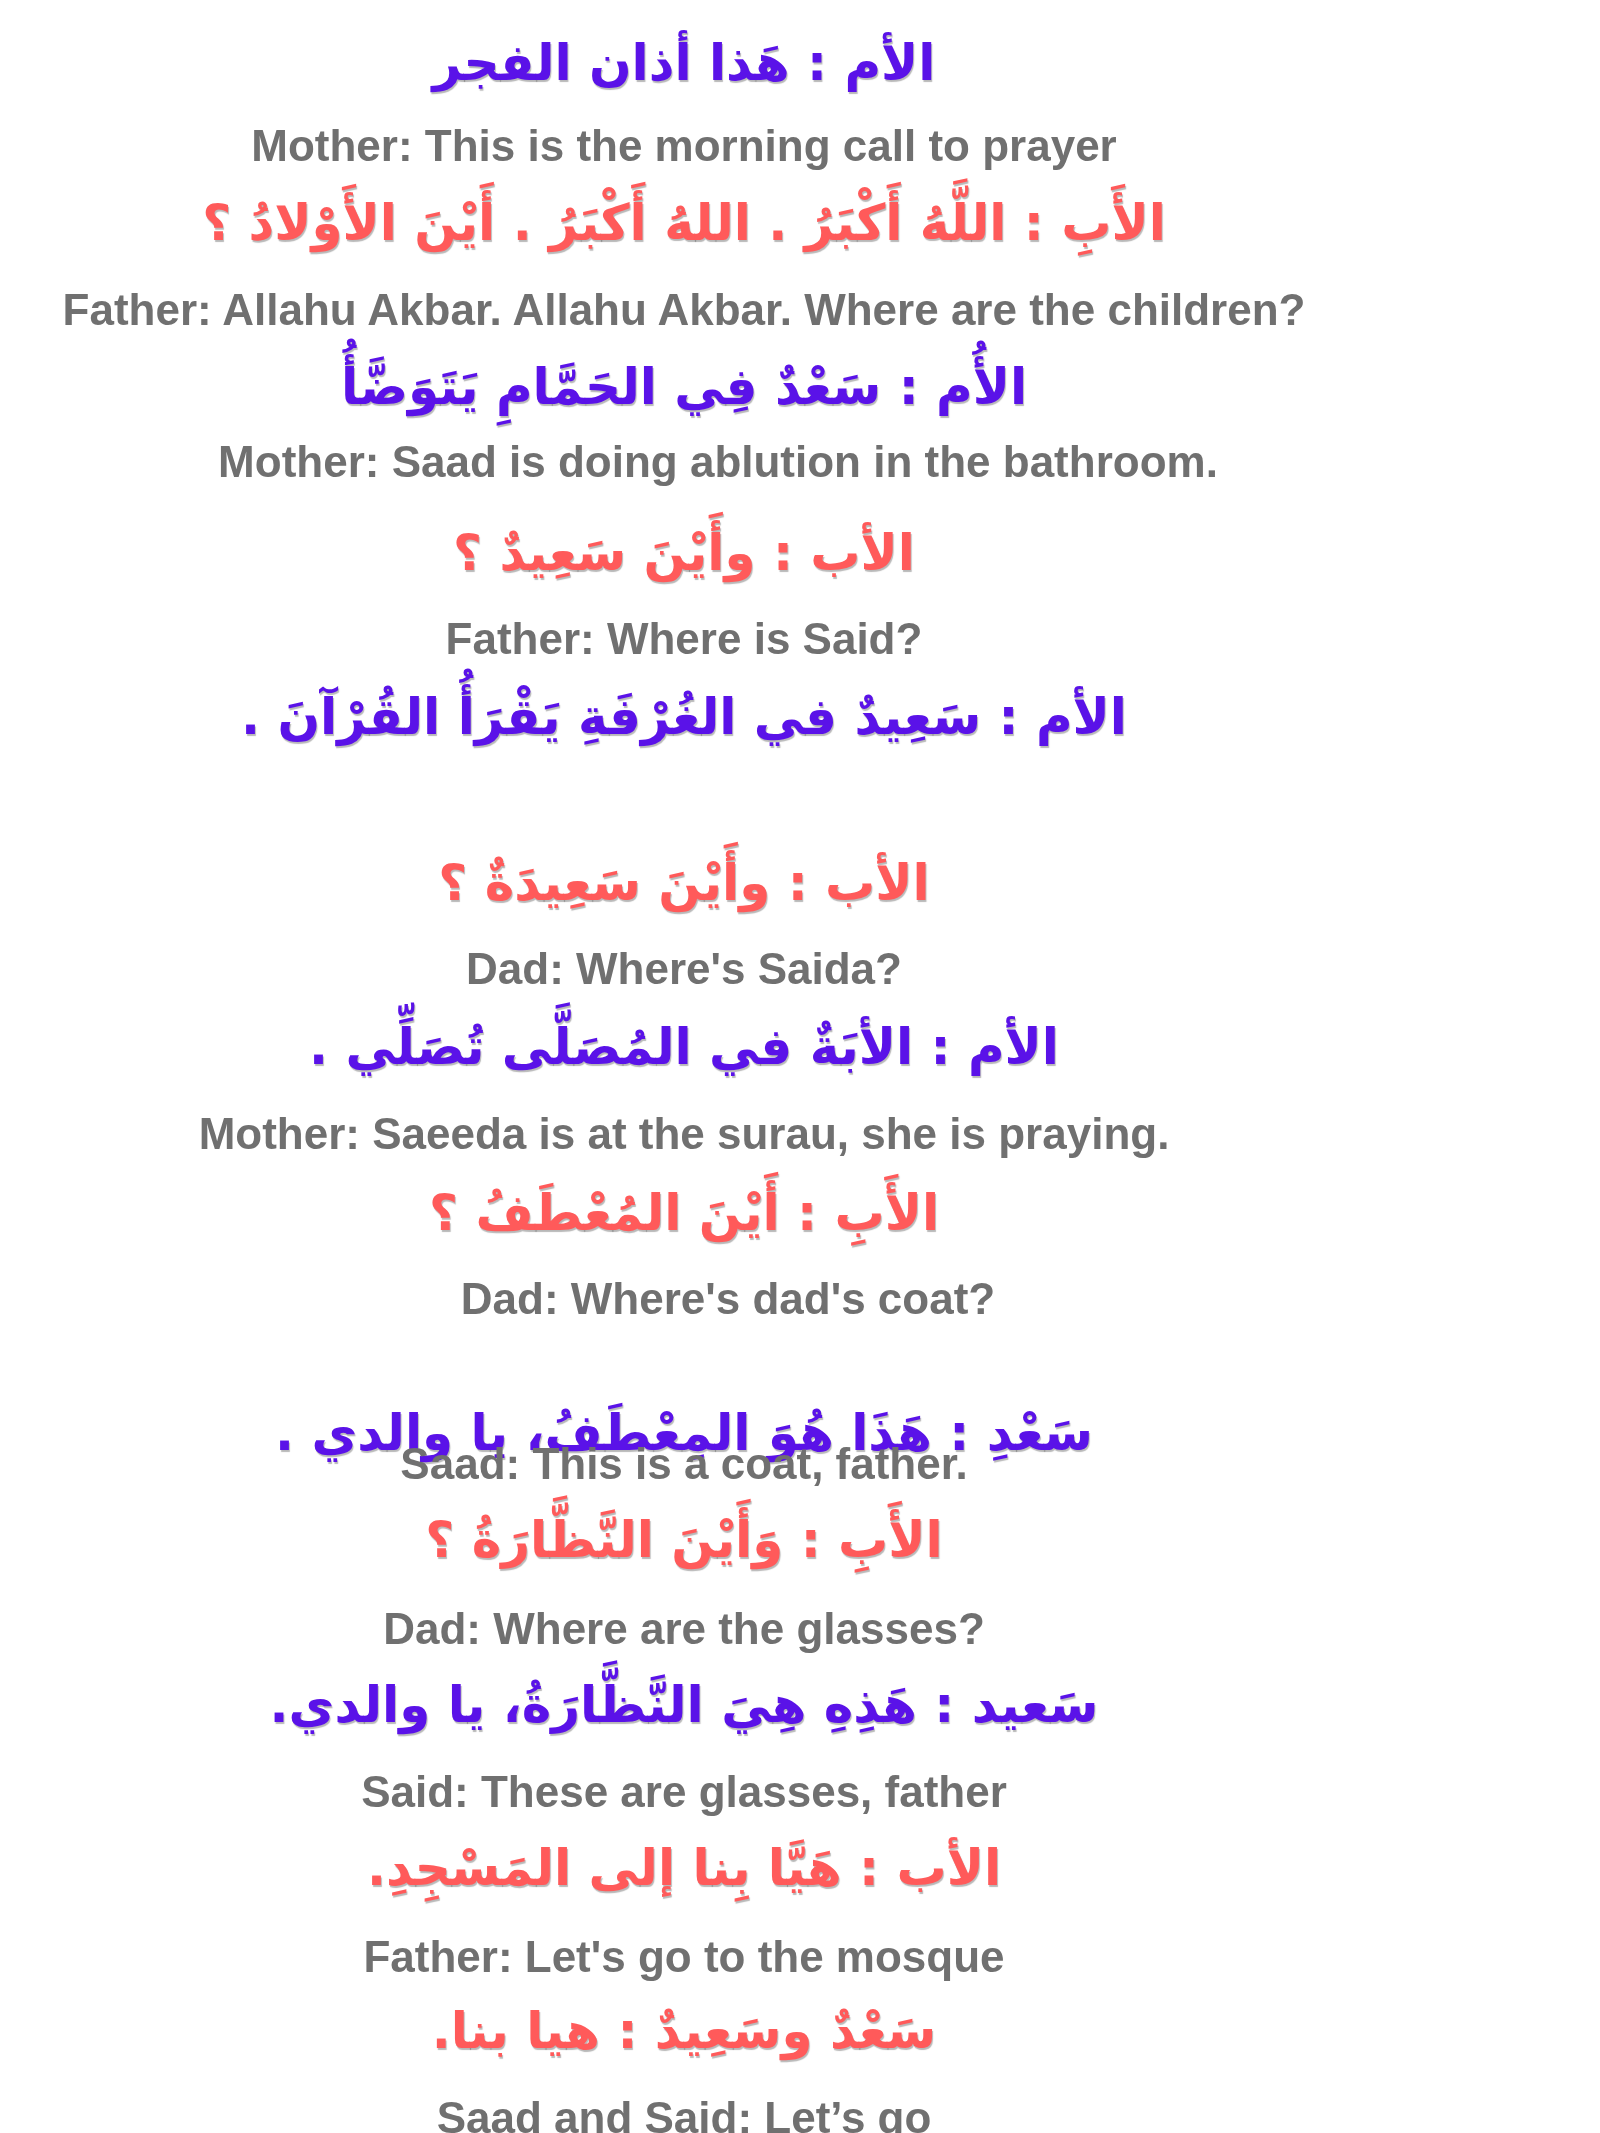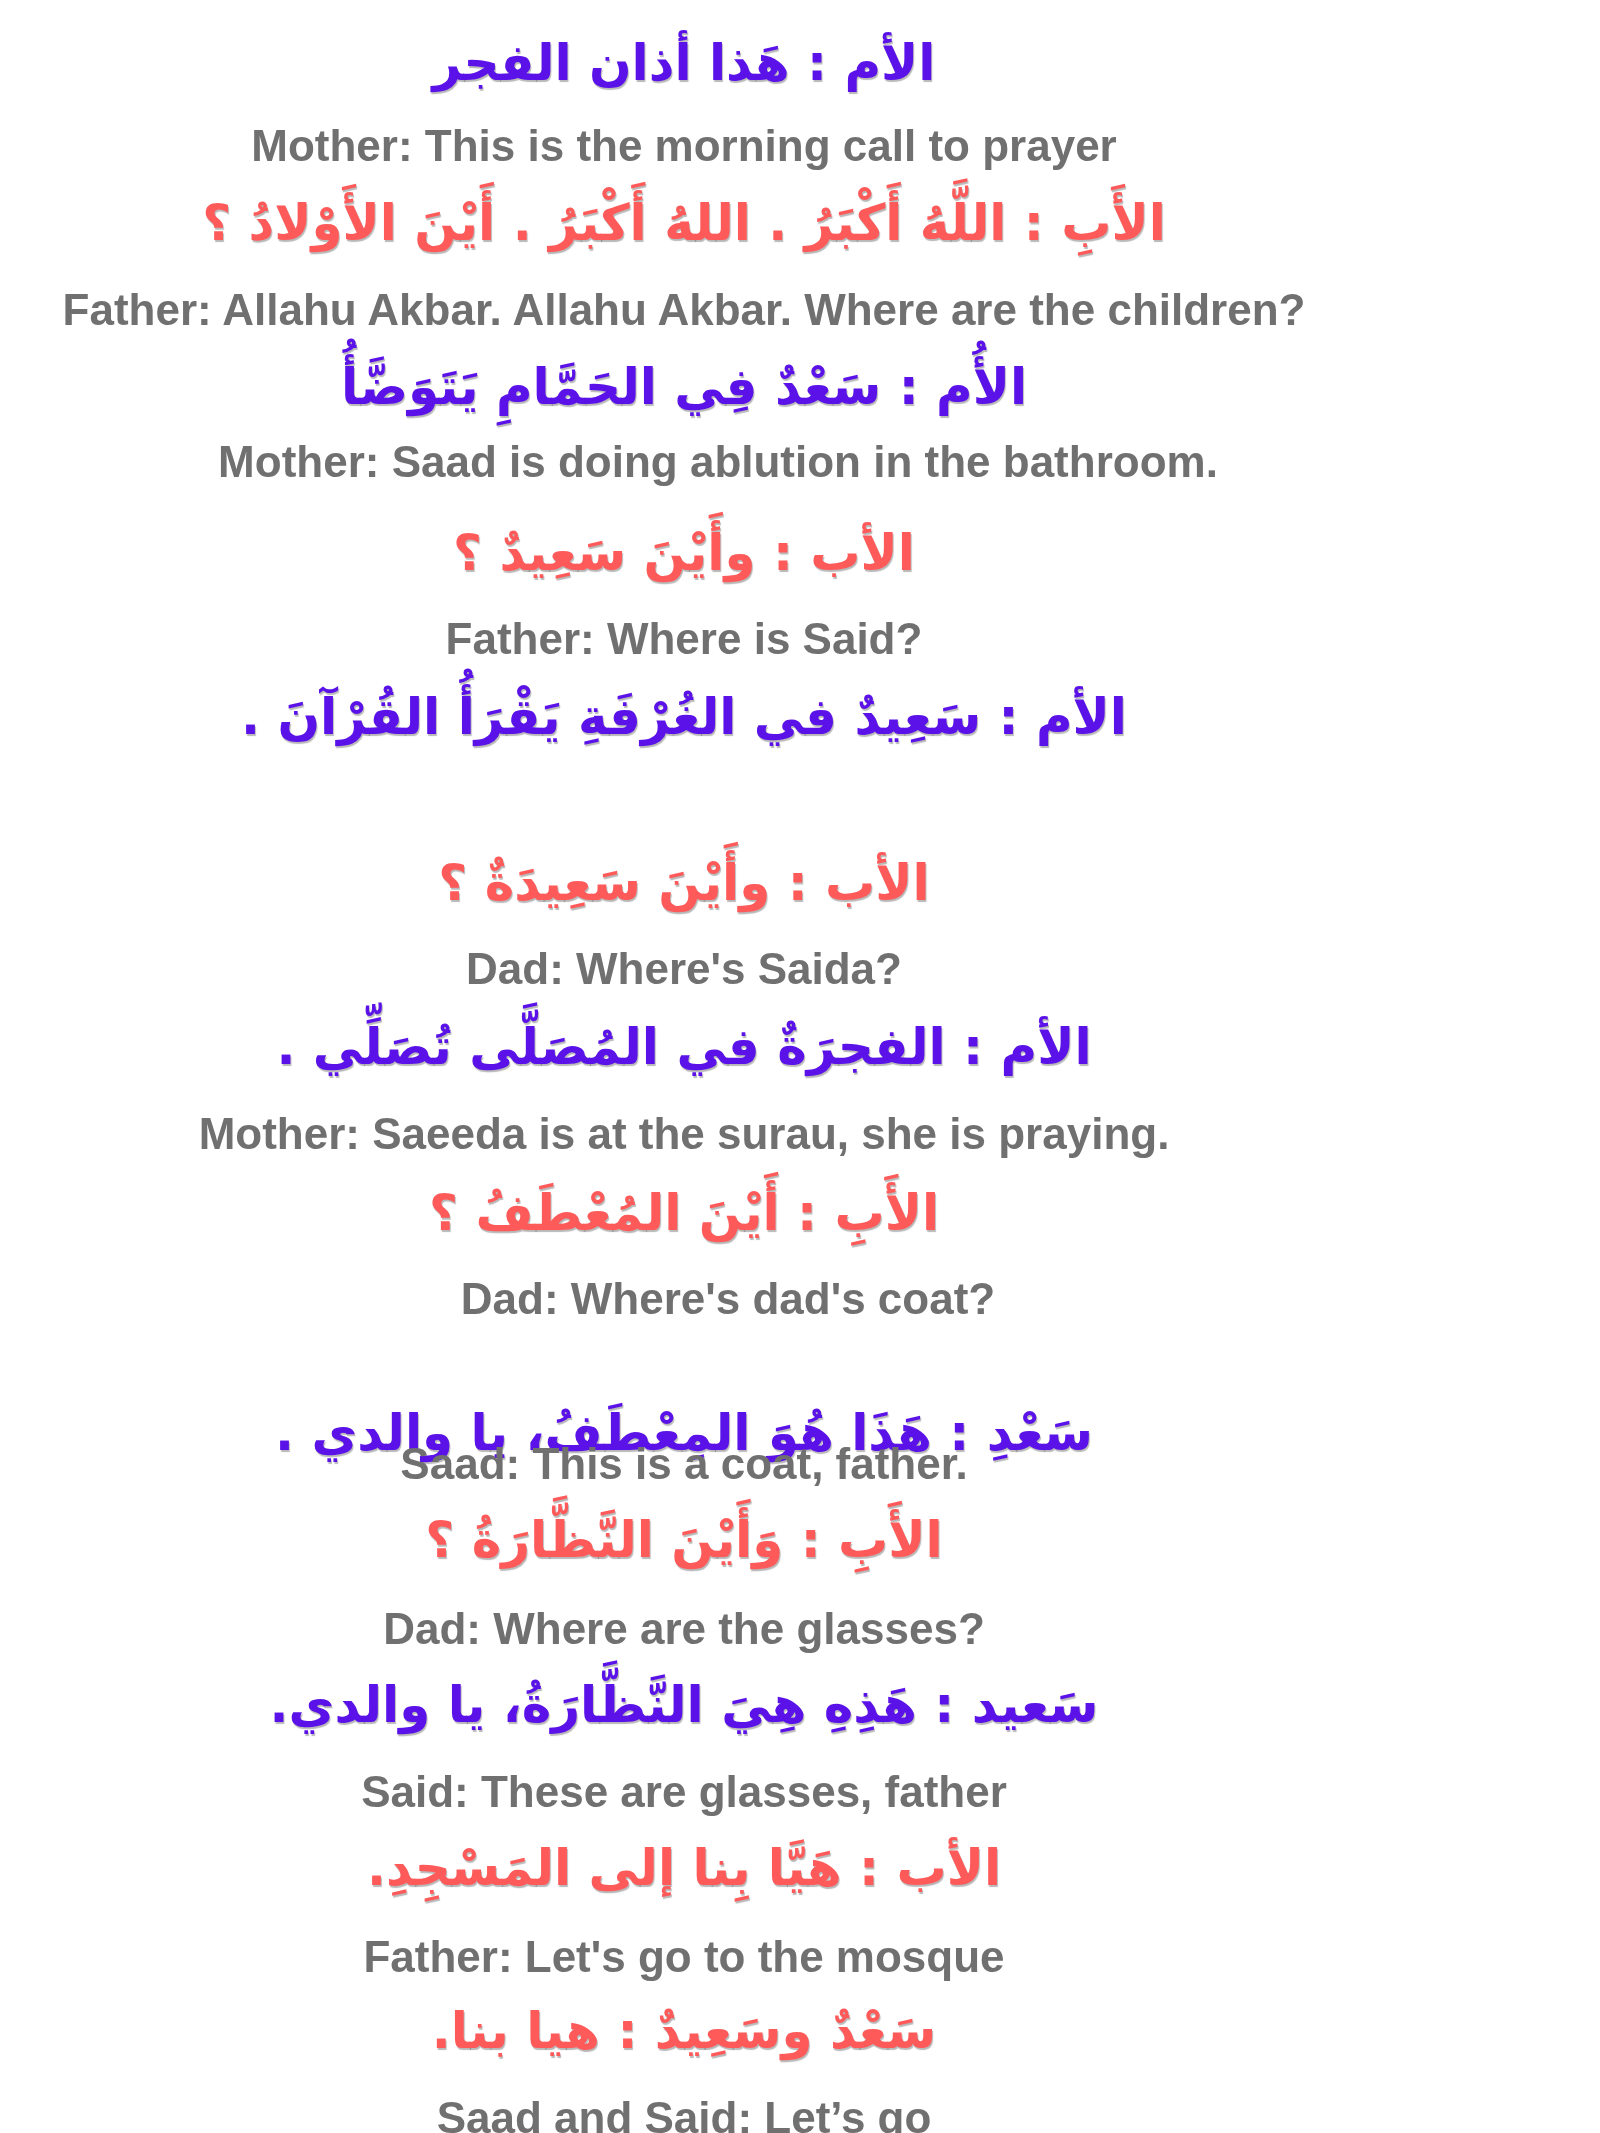--- a/index.html
+++ b/index.html
@@ -59,21 +59,21 @@
   <div class="line en" style="top:440px;padding-left:34px;">Mother: Saad is doing ablution in the bathroom.</div>
 
   <div class="line ar red" style="top:528px;">الأب : وأَيْنَ سَعِيدٌ ؟</div>
   <div class="line en" style="top:617px;">Father: Where is Said?</div>
 
   <div class="line ar purple" style="top:692px;">الأم : سَعِيدٌ في الغُرْفَةِ يَقْرَأُ القُرْآنَ .</div>
 
   <div class="line ar red" style="top:858px;">الأب : وأَيْنَ سَعِيدَةٌ ؟</div>
   <div class="line en" style="top:947px;">Dad: Where's Saida?</div>
 
-  <div class="line ar purple" style="top:1022px;">الأم : الفجرَةٌ في المُصَلَّى تُصَلِّي .</div>
+  <div class="line ar purple" style="top:1022px;">الأم : الأبَةٌ في المُصَلَّى تُصَلِّي .</div>
   <div class="line en" style="top:1112px;">Mother: Saeeda is at the surau, she is praying.</div>
 
   <div class="line ar red" style="top:1188px;">الأَبِ : أَيْنَ المُعْطَفُ ؟</div>
   <div class="line en" style="top:1277px;padding-left:44px;">Dad: Where's dad's coat?</div>
 
   <div class="line ar purple" style="top:1408px;">سَعْدِ : هَذَا هُوَ المِعْطَفُ، يا والدي .</div>
   <div class="line en" style="top:1442px;">Saad: This is a coat, father.</div>
 
   <div class="line ar red" style="top:1515px;">الأَبِ : وَأَيْنَ النَّظَّارَةُ ؟</div>
   <div class="line en" style="top:1607px;">Dad: Where are the glasses?</div>

